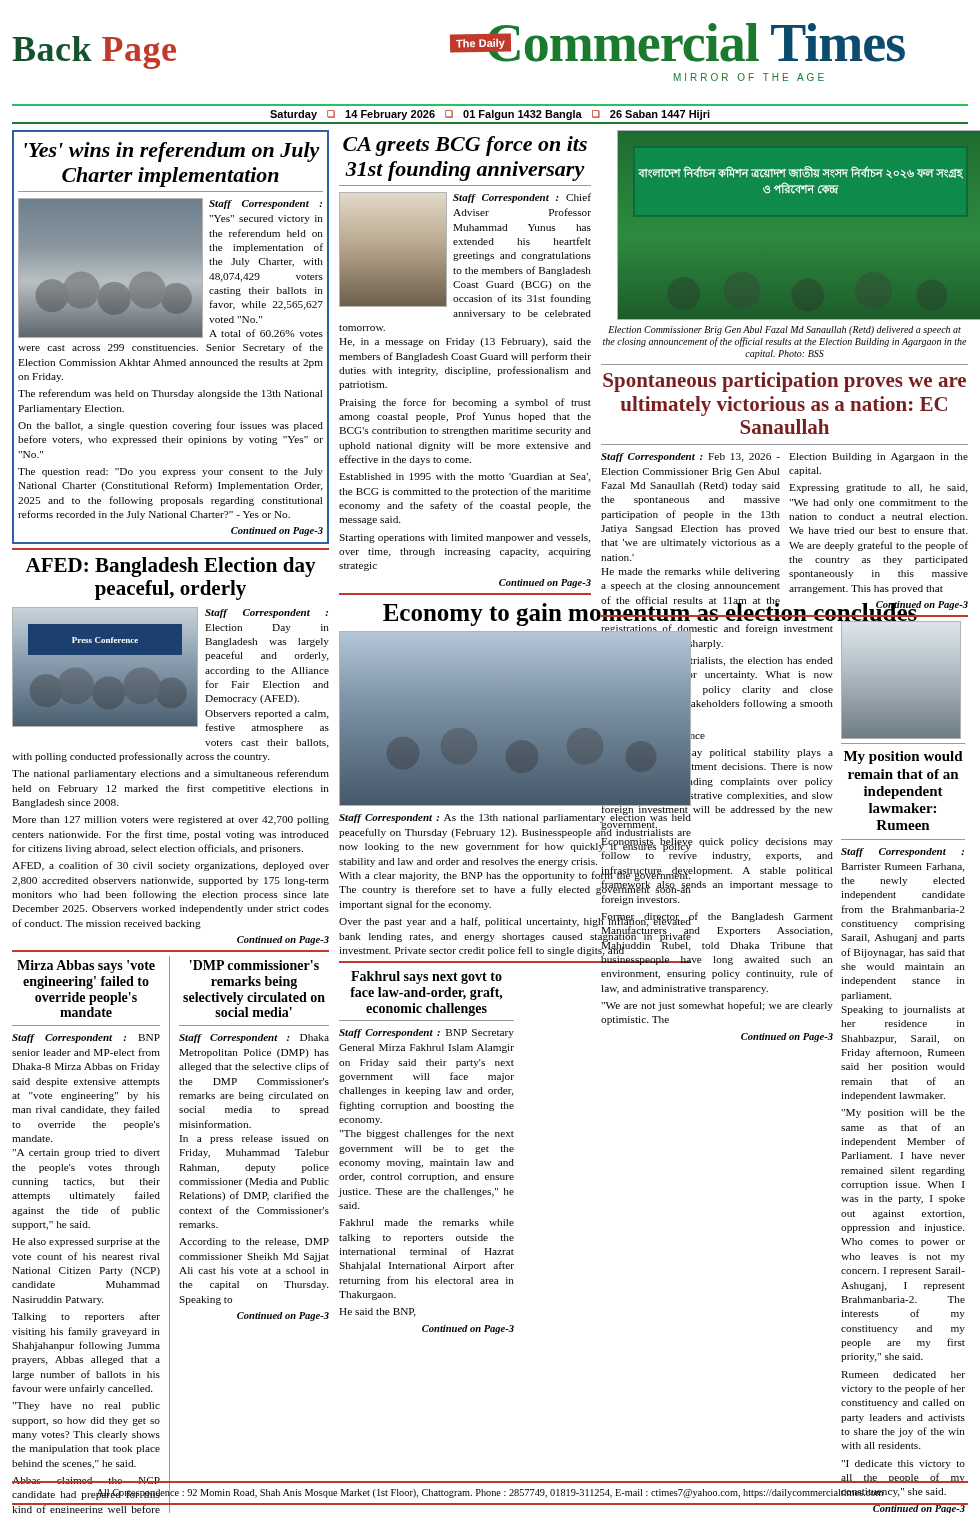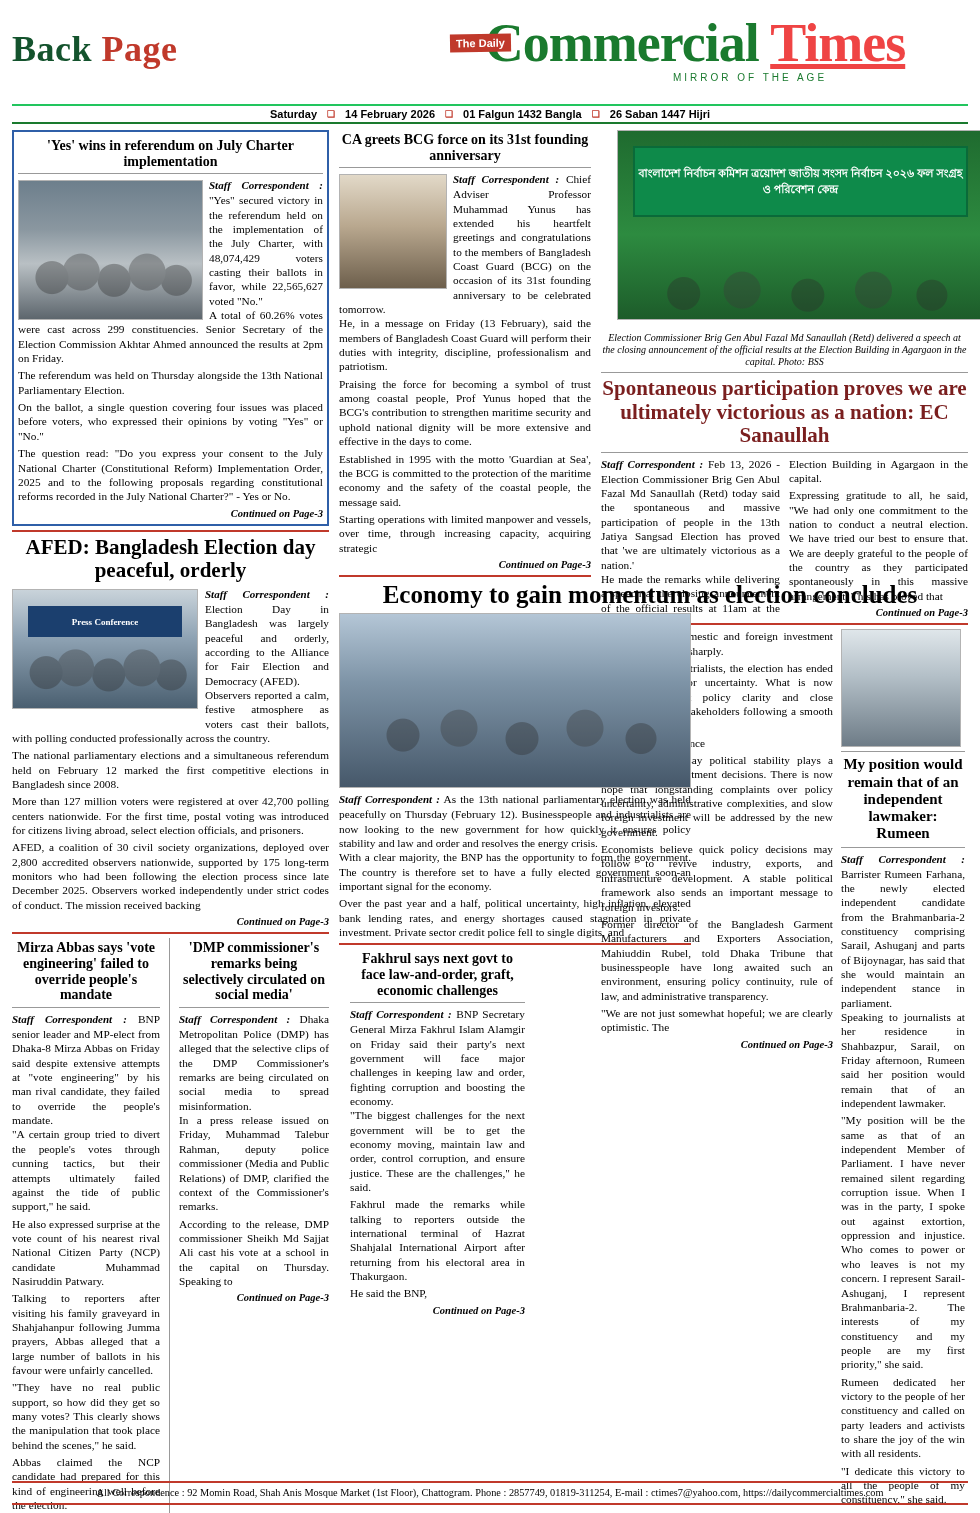--- a/index.html
+++ b/index.html
@@ -56,21 +56,21 @@
   }
   .logo-main {
     font-family: "Liberation Serif", serif;
     font-weight: bold;
     font-size: 54px;
     line-height: 54px;
     letter-spacing: -1px;
     margin-left: 70px;
   }
   .logo-main .green { color: #1a7a2e; }
-  .logo-main .red { color: #ef4444; text-decoration: underline; }
+  .logo-main .red { color: #0c4a6e; }
   .logo-tag {
     font-family: "Liberation Sans", sans-serif;
     font-size: 10px;
     letter-spacing: 3px;
     color: #1a7a2e;
     margin-left: 180px;
     margin-top: 2px;
   }
   .dateline {
     margin-top: 2px;
@@ -97,34 +97,34 @@
   .hr-thin { border:0; border-top:1px solid #999; margin: 4px 0; }
   .headline {
     font-family: "Liberation Serif", serif;
     font-weight: bold;
     line-height: 1.12;
     text-align: center;
     margin: 2px 0 4px 0;
   }
   .h-xl { font-size: 25px; }
   .h-lg { font-size: 21px; }
-  .h-md { font-size: 14px; }
+  .h-md { font-size: 22px; font-style: italic; }
   .h-xs { font-size: 14px; }
   .byline { font-size: 11px; font-style: italic; font-weight: bold; }
   .body { font-size: 11.3px; text-align: justify; line-height: 1.27; }
   .body p { margin: 0 0 3px 0; }
   .cont { font-style: italic; font-weight: bold; font-size: 10.5px; text-align: right; }
   .photo {
     width: 100%;
     background: #ccd4d8;
     position: relative;
     overflow: hidden;
     border: 1px solid #b3b3b3;
   }
-  .caption { font-size: 10px; font-style: italic; text-align: center; line-height: 1.2; margin-top: 12px; }
+  .caption { font-size: 10px; font-style: italic; text-align: center; line-height: 1.2; margin-top: 4px; }
   .twocol { column-count: 2; column-gap: 9px; }
   .box-blue { border: 2px solid #2f5fa8; padding: 4px; }
   .footer {
     position:absolute; left:12px; right:12px; bottom:8px;
     border-top: 2px solid #c0392b;
     border-bottom: 2px solid #c0392b;
     padding: 3px 4px;
     font-size: 10.3px;
     text-align: center;
     line-height: 1.35;
@@ -292,21 +292,21 @@
           <span class="byline">Staff Correspondent :</span>
           <span>As the 13th national parliamentary election was held peacefully on Thursday (February 12). Businesspeople and industrialists are now looking to the new government for how quickly it ensures policy stability and law and order and resolves the energy crisis.</span>
           <p>With a clear majority, the BNP has the opportunity to form the government. The country is therefore set to have a fully elected government soon-an important signal for the economy.</p>
           <p>Over the past year and a half, political uncertainty, high inflation, elevated bank lending rates, and energy shortages caused stagnation in private investment. Private sector credit police fell to single digits, and</p>
         </div>
       </div>
 
       <hr class="hr-red" style="width:352px;">
 
       <div style="display:flex;gap:9px;width:360px;">
-        <div style="width:175px;margin-left:11px;">
+        <div style="width:175px;">
           <div class="headline h-xs">Fakhrul says next govt to face law-and-order, graft, economic challenges</div>
           <hr class="hr-thin">
           <div class="body">
             <span class="byline">Staff Correspondent :</span>
             <span>BNP Secretary General Mirza Fakhrul Islam Alamgir on Friday said their party's next government will face major challenges in keeping law and order, fighting corruption and boosting the economy.</span>
             <p>"The biggest challenges for the next government will be to get the economy moving, maintain law and order, control corruption, and ensure justice. These are the challenges," he said.</p>
             <p>Fakhrul made the remarks while talking to reporters outside the international terminal of Hazrat Shahjalal International Airport after returning from his electoral area in Thakurgaon.</p>
             <p>He said the BNP,</p>
             <div class="cont">Continued on Page-3</div>
           </div>

